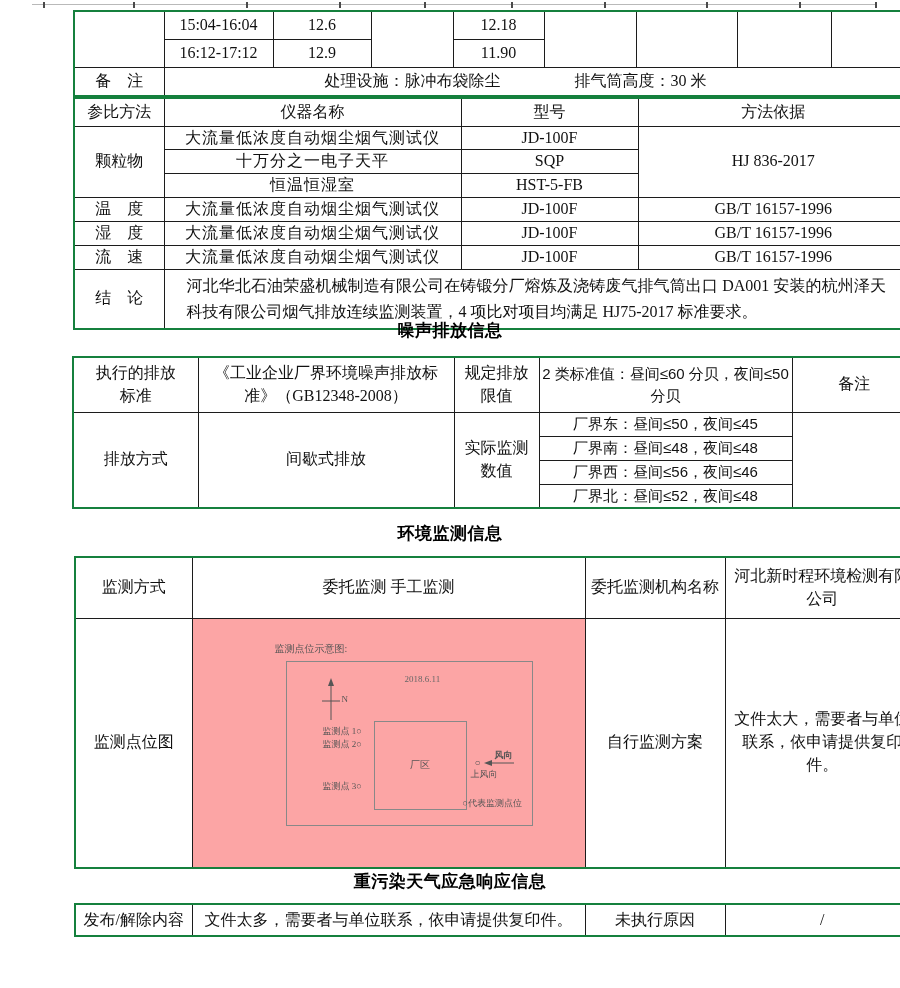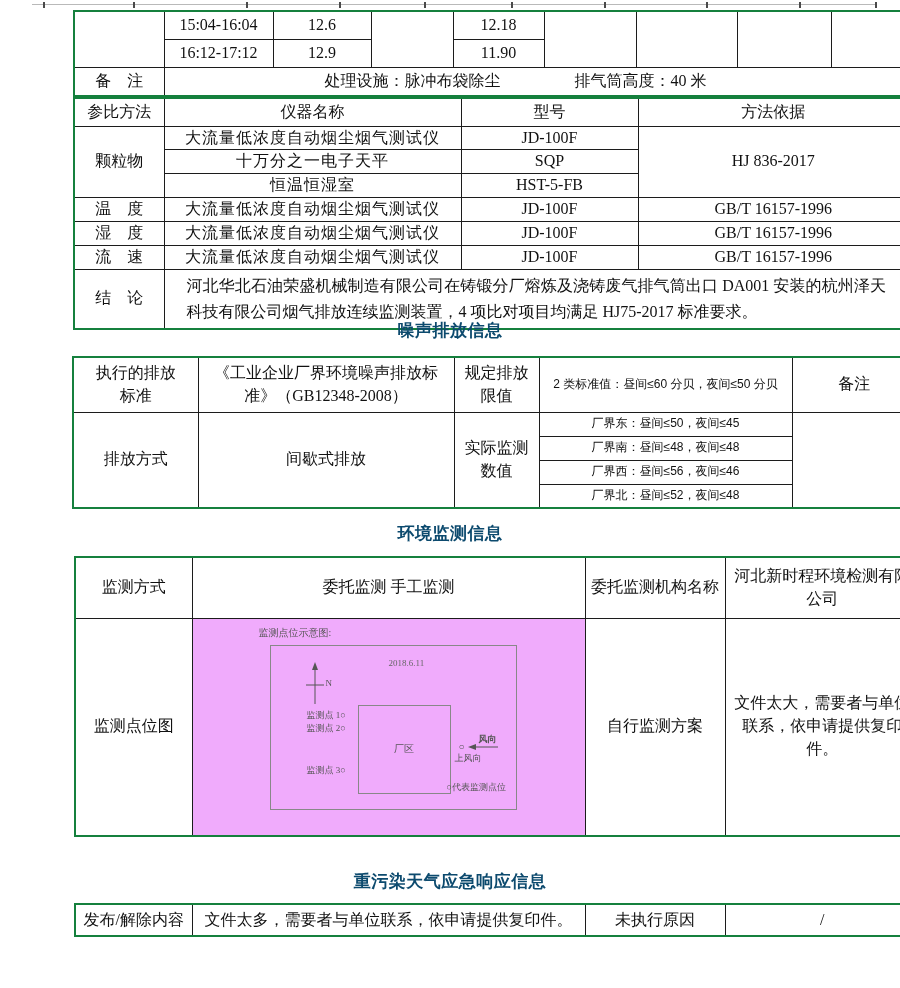--- a/index.html
+++ b/index.html
@@ -35,30 +35,30 @@
   .h34 td{height:34px} .h32 td{height:32px} .hn24 td{height:24px}
 
   .remark-cell { text-align:left; }
   .remark-cell .inner { display:flex; gap:74px; padding-left:158px; }
 
   .inst { letter-spacing:1px; }
   .conclusion { text-align:justify; padding:3px 22px; line-height:26px; }
 
   .wrap-pad18 { padding:0 18px; }
   .wrap-pad8  { padding:0 8px; }
-  .sansnum { font-family:"Liberation Sans","DejaVu Sans",sans-serif; font-size:12px; }
+  .sansnum { font-family:"Liberation Sans","DejaVu Sans",sans-serif; font-size:15px; }
 
   .heading {
     position:absolute; left:0; width:900px; text-align:center;
-    font-weight:bold; font-size:17px; letter-spacing:0.5px; color:#0c4a6e;
+    font-weight:bold; font-size:17px; letter-spacing:0.5px; color:#000000;
   }
   .hd1 { top:319px; } .hd2 { top:522px; } .hd3 { top:870px; }
 
   
-  .diagram-cell { padding:0; background:#f0abfc; }
+  .diagram-cell { padding:16px; background:#fca5a5; }
   .diagram { position:relative; width:100%; height:216px; color:#555; }
   .dg-title { position:absolute; left:66px; top:7px; font-size:10px; }
   .dg-outer { position:absolute; left:77px; top:26px; width:247px; height:165px; border:1px solid #888; }
   .dg-date  { position:absolute; left:118px; top:11px; font-size:9px; color:#666; }
   .dg-north { position:absolute; left:33px; top:16px; }
   .dg-north-label { position:absolute; left:55px; top:31px; font-size:9px; }
   .dg-inner { position:absolute; left:87px; top:59px; width:93px; height:89px; border:1px solid #888;
               display:flex; align-items:center; justify-content:center; font-size:10px; color:#555; }
   .dg-pt { position:absolute; font-size:9px; white-space:nowrap; }
   .pt1 { left:36px; top:63px; } .pt2 { left:36px; top:76px;font-family:Liberation Serif, serif; } .pt3 { left:36px; top:118px; }
@@ -116,21 +116,21 @@
     <tr class="h28">
       <td>16:12-17:12</td>
       <td>12.9</td>
       <td>11.90</td>
     </tr>
     <tr class="h29">
       <td>备　注</td>
       <td colspan="8" class="remark-cell">
         <div class="inner">
           <span>处理设施：脉冲布袋除尘</span>
-          <span>排气筒高度：40 米</span>
+          <span>排气筒高度：30 米</span>
         </div>
       </td>
     </tr>
   </tbody>
     </table>
 
   <table class="t2">
     <colgroup>
       <col style="width:90px">
         <col style="width:297px">

